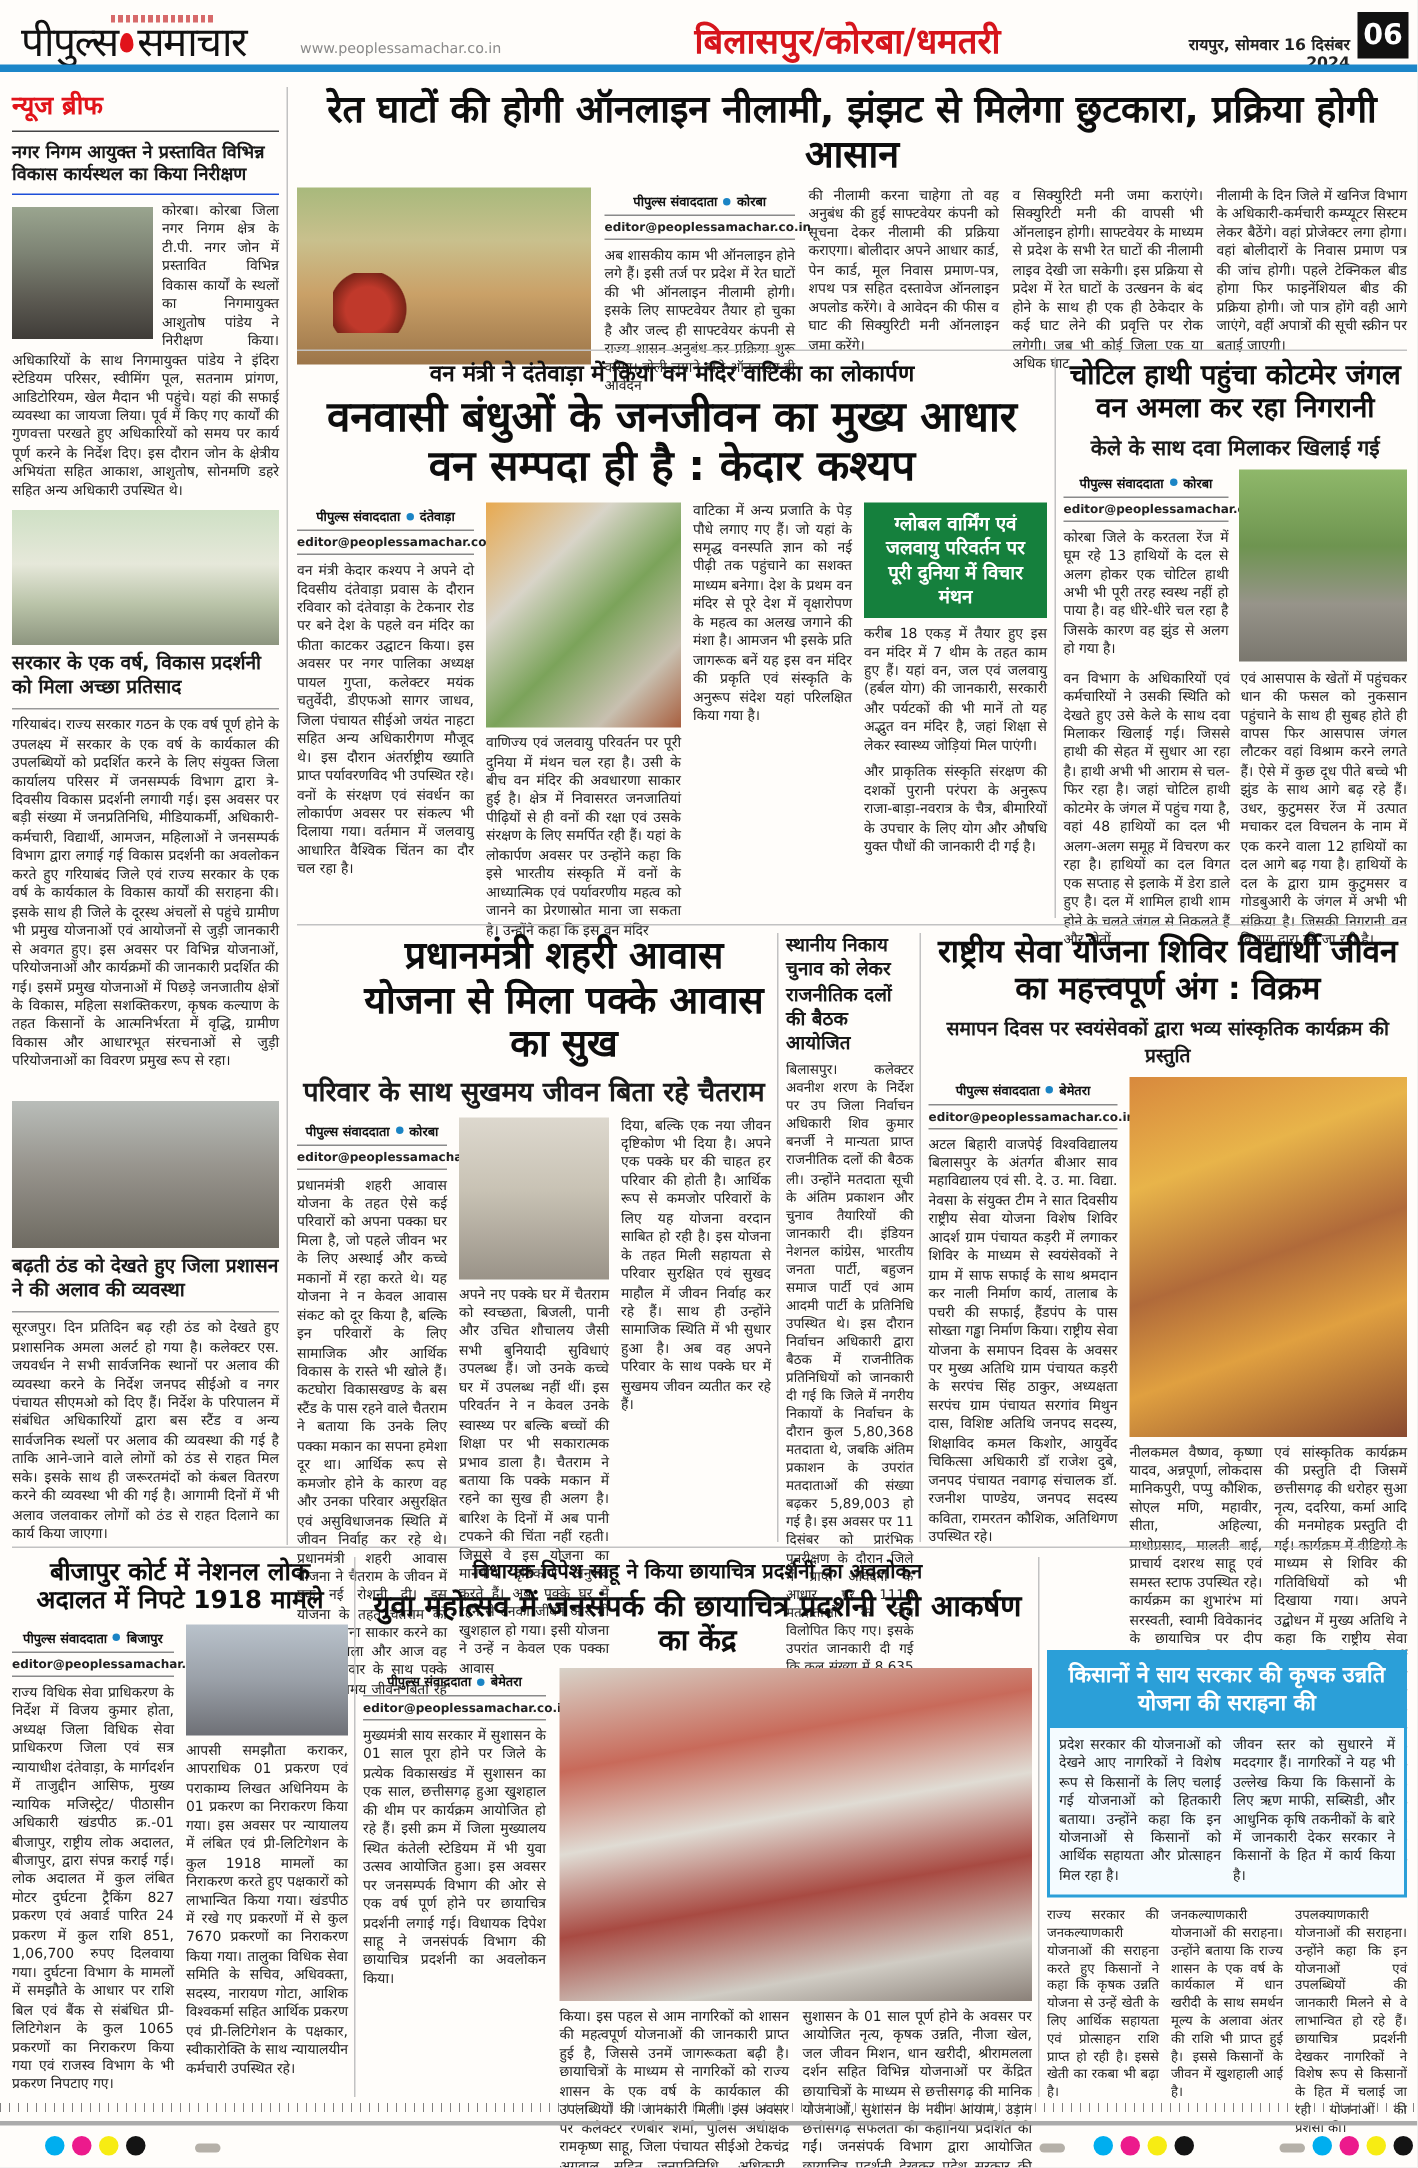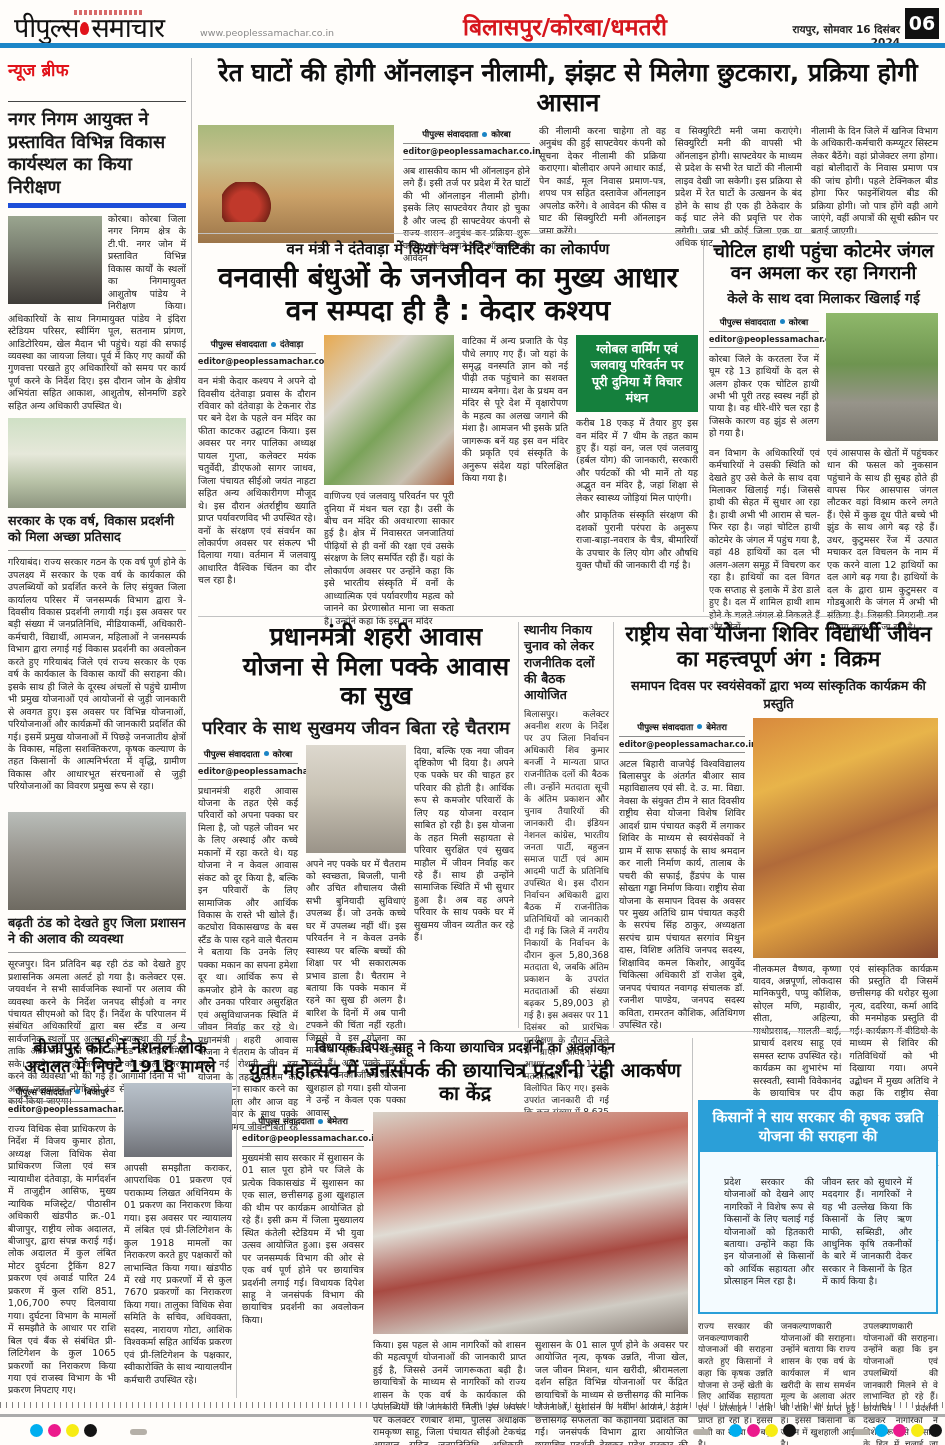--- a/index.html
+++ b/index.html
@@ -67,23 +67,23 @@
     <span class="logo-tagline"></span>
     <span>पीपुल्स</span><span class="logo-icon"></span><span>समाचार</span>
   </div>
   <div class="website">www.peoplessamachar.co.in</div>
   <div class="edition">बिलासपुर/कोरबा/धमतरी</div>
   <div class="dateline">रायपुर, सोमवार 16 दिसंबर 2024</div>
   <div class="pagenum">06</div>
   <div class="bluebar"></div>
 
   <div style="position:absolute; left:8px; top:58px; width:178px;">
-    <div style="font-size:17px; font-weight:bold; color:#e1131a; border-bottom:1.5px solid #444; padding-bottom:20px; margin-bottom:6px;">न्यूज ब्रीफ</div>
-
-    <div style="font-size:18px; font-weight:bold; line-height:1.25; border-bottom:5px solid #1d4ed8; padding-bottom:5px; margin-bottom:5px;">नगर निगम आयुक्त ने प्रस्तावित विभिन्न विकास कार्यस्थल का किया निरीक्षण</div>
+    <div style="font-size:17px; font-weight:bold; color:#e1131a; border-bottom:1.5px solid #444; padding-bottom:6px; margin-bottom:6px;">न्यूज ब्रीफ</div>
+
+    <div style="font-size:12px; font-weight:bold; line-height:1.25; border-bottom:1px solid #1d4ed8; padding-bottom:5px; margin-bottom:5px;">नगर निगम आयुक्त ने प्रस्तावित विभिन्न विकास कार्यस्थल का किया निरीक्षण</div>
     <div class="body-txt" style="min-height:188px;">
       <span class="photo ph-walk" style="float:left; width:94px; height:88px; margin:3px 6px 2px 0;"></span>
       <span>कोरबा। कोरबा जिला नगर निगम क्षेत्र के टी.पी. नगर जोन में प्रस्तावित विभिन्न विकास कार्यों के स्थलों का निगमायुक्त आशुतोष पांडेय ने निरीक्षण किया। अधिकारियों के साथ निगमायुक्त पांडेय ने इंदिरा स्टेडियम परिसर, स्वीमिंग पूल, सतनाम प्रांगण, आडिटोरियम, खेल मैदान भी पहुंचे। यहां की सफाई व्यवस्था का जायजा लिया। पूर्व में किए गए कार्यों की गुणवत्ता परखते हुए अधिकारियों को समय पर कार्य पूर्ण करने के निर्देश दिए। इस दौरान जोन के क्षेत्रीय अभियंता सहित आकाश, आशुतोष, सोनमणि डहरे सहित अन्य अधिकारी उपस्थित थे।</span>
     </div>
 
     <div class="photo ph-expo" style="width:178px; height:90px; margin:6px 0 5px 0;"></div>
     <div style="font-size:12.8px; font-weight:bold; line-height:1.25; border-bottom:1px solid #999; padding-bottom:5px; margin-bottom:5px;">सरकार के एक वर्ष, विकास प्रदर्शनी को मिला अच्छा प्रतिसाद</div>
     <div class="body-txt" style="min-height:250px;">गरियाबंद। राज्य सरकार गठन के एक वर्ष पूर्ण होने के उपलक्ष्य में सरकार के एक वर्ष के कार्यकाल की उपलब्धियों को प्रदर्शित करने के लिए संयुक्त जिला कार्यालय परिसर में जनसम्पर्क विभाग द्वारा त्रे-दिवसीय विकास प्रदर्शनी लगायी गई। इस अवसर पर बड़ी संख्या में जनप्रतिनिधि, मीडियाकर्मी, अधिकारी-कर्मचारी, विद्यार्थी, आमजन, महिलाओं ने जनसम्पर्क विभाग द्वारा लगाई गई विकास प्रदर्शनी का अवलोकन करते हुए गरियाबंद जिले एवं राज्य सरकार के एक वर्ष के कार्यकाल के विकास कार्यों की सराहना की। इसके साथ ही जिले के दूरस्थ अंचलों से पहुंचे ग्रामीण भी प्रमुख योजनाओं एवं आयोजनों से जुड़ी जानकारी से अवगत हुए। इस अवसर पर विभिन्न योजनाओं, परियोजनाओं और कार्यक्रमों की जानकारी प्रदर्शित की गई। इसमें प्रमुख योजनाओं में पिछड़े जनजातीय क्षेत्रों के विकास, महिला सशक्तिकरण, कृषक कल्याण के तहत किसानों के आत्मनिर्भरता में वृद्धि, ग्रामीण विकास और आधारभूत संरचनाओं से जुड़ी परियोजनाओं का विवरण प्रमुख रूप से रहा।</div>
 
     <div class="photo ph-alav" style="width:178px; height:98px; margin:6px 0 5px 0;"></div>
@@ -262,21 +262,21 @@
         </div>
       </div>
     </div>
   </div>
 
   <div class="vline" style="left:692px; top:1038px; height:360px;"></div>
 
   <div style="position:absolute; left:698px; top:1100px; width:240px;">
     <div class="kisan-box">
       <div class="kisan-head">किसानों ने साय सरकार की कृषक उन्नति योजना की सराहना की</div>
-      <div class="colrow" style="gap:8px; padding:24px;">
+      <div class="colrow" style="gap:8px; padding:6px;">
         <div class="col body-txt">प्रदेश सरकार की योजनाओं को देखने आए नागरिकों ने विशेष रूप से किसानों के लिए चलाई गई योजनाओं को हितकारी बताया। उन्होंने कहा कि इन योजनाओं से किसानों को आर्थिक सहायता और प्रोत्साहन मिल रहा है।</div>
         <div class="col body-txt">जीवन स्तर को सुधारने में मददगार हैं। नागरिकों ने यह भी उल्लेख किया कि किसानों के लिए ऋण माफी, सब्सिडी, और आधुनिक कृषि तकनीकों के बारे में जानकारी देकर सरकार ने किसानों के हित में कार्य किया है।</div>
       </div>
     </div>
     <div class="colrow" style="gap:8px; margin-top:7px;">
       <div class="col body-txt" style="font-size:8.8px;">राज्य सरकार की जनकल्याणकारी योजनाओं की सराहना करते हुए किसानों ने कहा कि कृषक उन्नति योजना से उन्हें खेती के लिए आर्थिक सहायता एवं प्रोत्साहन राशि प्राप्त हो रही है। इससे खेती का रकबा भी बढ़ा है।</div>
       <div class="col body-txt" style="font-size:8.8px;">जनकल्याणकारी योजनाओं की सराहना। उन्होंने बताया कि राज्य शासन के एक वर्ष के कार्यकाल में धान खरीदी के साथ समर्थन मूल्य के अलावा अंतर की राशि भी प्राप्त हुई है। इससे किसानों के जीवन में खुशहाली आई है।</div>
       <div class="col body-txt" style="font-size:8.8px;">उपलक्याणकारी योजनाओं की सराहना। उन्होंने कहा कि इन योजनाओं एवं उपलब्धियों की जानकारी मिलने से वे लाभान्वित हो रहे हैं। छायाचित्र प्रदर्शनी देखकर नागरिकों ने विशेष रूप से किसानों के हित में चलाई जा रही योजनाओं की प्रशंसा की।</div>
     </div>
   </div>

